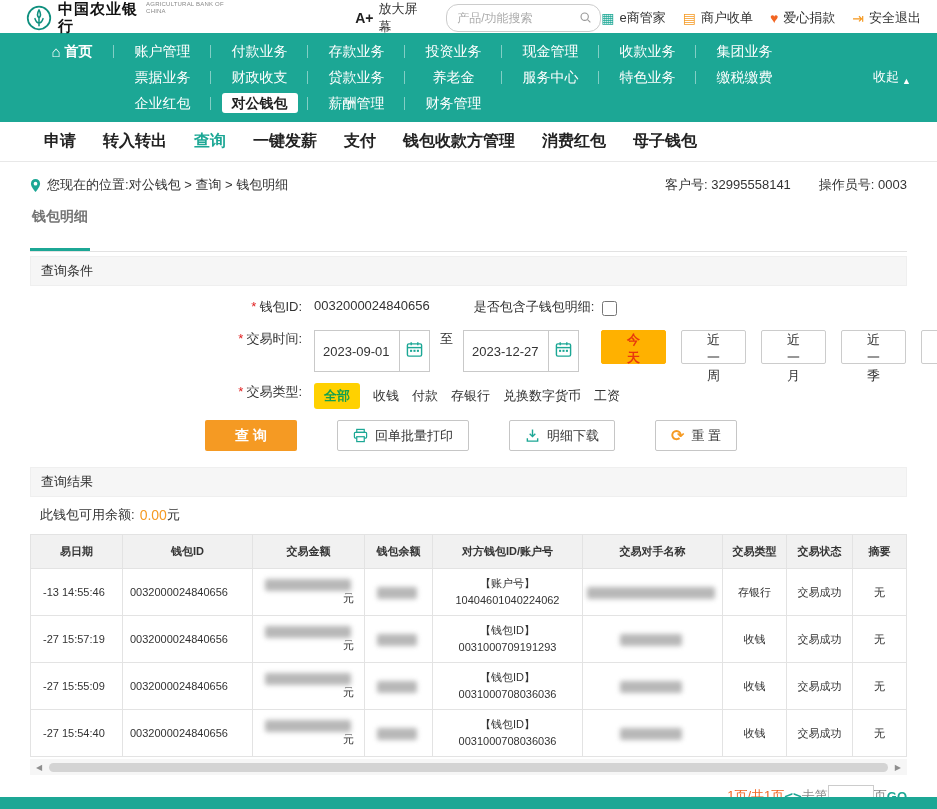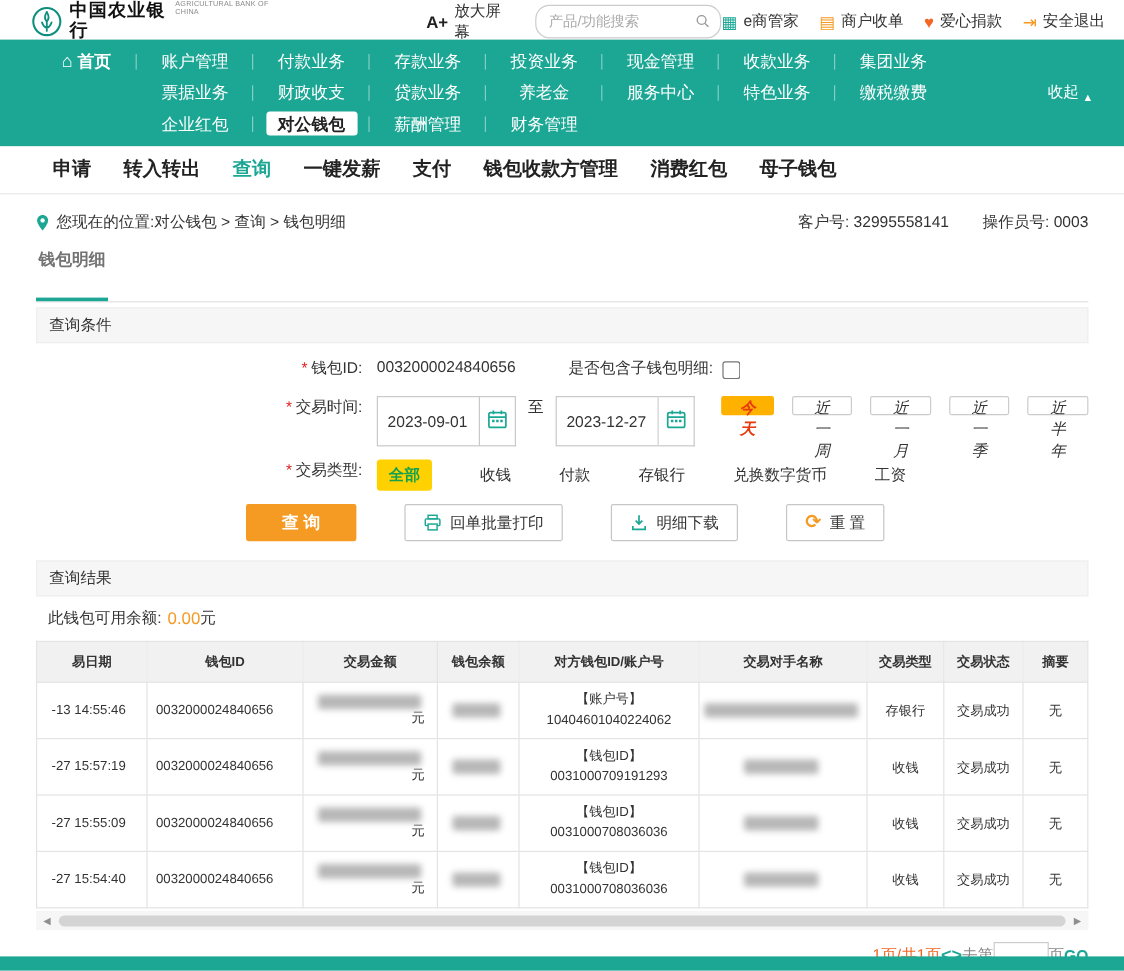--- a/index.html
+++ b/index.html
@@ -60,24 +60,24 @@
   .wallet-id { font-size: 13px; color: #333; }
   .sub-label { margin-left: 44px; }
   .cb { width: 15px; height: 15px; margin-left: 8px; cursor: pointer; }
   .date-box { display: flex; align-items: stretch; height: 42px; }
   .date-input { width: 86px; border: 1px solid #c9c9c9; padding: 0 8px; font-size: 13px; color: #333; outline: none; }
   .cal-btn { width: 30px; background: #fff; border: 1px solid #c9c9c9; border-left: none; display: flex;
     align-items: center; justify-content: center; cursor: pointer; padding: 0; }
   .cal-btn svg { width: 17px; height: 17px; }
   .to-word { margin: 0 10px; }
   .range-group { display: flex; gap: 15px; margin-left: 22px; }
-  .range-btn { height: 16px; padding: 0 14px; background: #fff; border: 1px solid #ccc; border-radius: 2px;
-    font-size: 13px; color: #333; cursor: pointer; font-family: inherit; font-style: italic; }
+  .range-btn { height: 34px; padding: 0 25px; background: #fff; border: 1px solid #ccc; border-radius: 2px;
+    font-size: 13px; color: #333; cursor: pointer; font-family: inherit; }
   .range-btn.active { background: #FFB100; border-color: #FFB100; color: #E8380D; font-weight: bold; }
-  .type-group { display: flex; gap: 40px; align-items: center; }
+  .type-group { display: flex; gap: 13px; align-items: center; }
   .type-item { font-size: 13px; color: #333; cursor: pointer; }
   .type-item.active { background: #FFD100; color: #15A14D; padding: 4px 10px; border-radius: 3px; font-weight: bold; }
   
   .actions { display: flex; gap: 40px; align-items: center; margin: 8px 30px 0 205px; }
   .btn-primary { width: 92px; height: 31px; background: #F59A23; color: #fff; border: none; border-radius: 2px;
     font-size: 14px; font-weight: bold; cursor: pointer; font-family: inherit; }
   .btn-outline { height: 31px; background: #fff; border: 1px solid #c6c6c6; border-radius: 2px; display: flex;
     align-items: center; gap: 7px; padding: 0 15px; font-size: 13px; color: #333; cursor: pointer; font-family: inherit; }
   .bic { display: flex; align-items: center; }
   .bic svg { width: 15px; height: 15px; }

